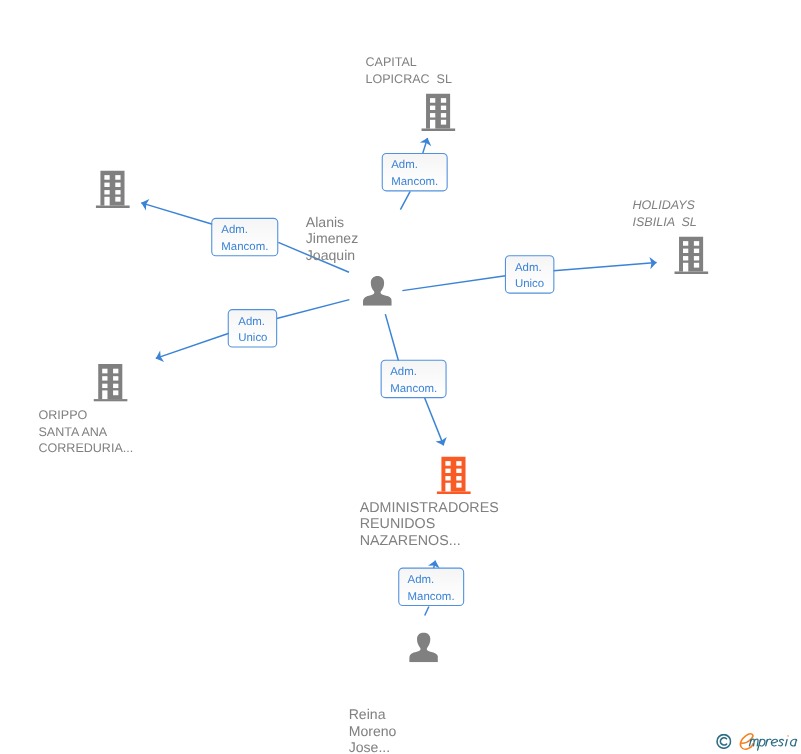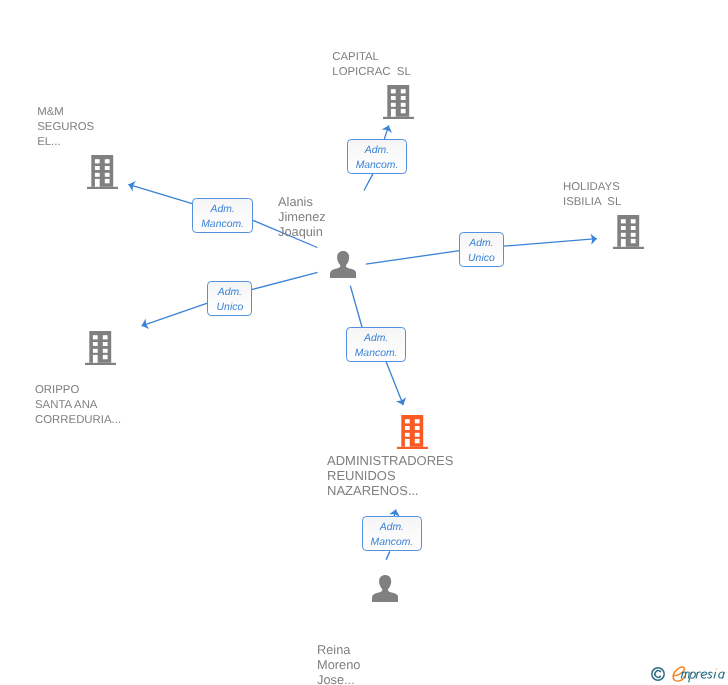--- a/index.html
+++ b/index.html
@@ -5,22 +5,22 @@
 <style>
   html,body{margin:0;padding:0;background:#ffffff;}
   body{width:728px;height:685px;font-family:"Liberation Sans",sans-serif;overflow:hidden;position:relative;
     -webkit-font-smoothing:antialiased;text-rendering:geometricPrecision;}
   #stage{position:absolute;left:0;top:0;width:728px;height:685px;}
   #edges{position:absolute;left:0;top:0;width:728px;height:685px;}
   .node-icon{position:absolute;}
   .node-label{position:absolute;color:#808080;font-size:11.5px;line-height:15.2px;text-align:left;white-space:pre;}
   .edge-box{position:absolute;box-sizing:border-box;border:1.8px solid #5291dd;border-radius:4.2px;
     background:linear-gradient(180deg,#f5f5f5 0%,#fafafa 45%,#ffffff 100%);
-    color:#3b83d6;font-size:10.4px;line-height:14.9px;text-align:center;white-space:pre;
-    display:flex;align-items:center;justify-content:center;padding-top:4.6px;font-style:italic;}
+    color:#3b83d6;font-size:10.4px;line-height:14.9px;white-space:pre;
+    display:flex;align-items:center;justify-content:center;padding-top:4.6px;}
   #logo{position:absolute;left:651px;top:664.5px;width:76px;height:19px;}
   #logo .cmark{position:absolute;left:0.1px;top:2.3px;width:14px;height:14px;}
   #logo .brand{position:absolute;left:20px;top:0;}
   .a11y{position:absolute;width:1px;height:1px;overflow:hidden;clip:rect(0 0 0 0);white-space:nowrap;color:transparent;}
 </style>
 </head>
 <body>
 
 <div id="stage">
   <svg id="edges" viewBox="0 0 728 685">
@@ -116,58 +116,55 @@
           <rect x="7.9" y="4.2" width="4.8" height="4.2"></rect>
           <rect x="17.8" y="4.2" width="4.8" height="4.2"></rect>
           <rect x="7.9" y="11.0" width="4.8" height="4.0"></rect>
           <rect x="17.8" y="11.0" width="4.8" height="4.0"></rect>
           <rect x="7.9" y="17.8" width="4.8" height="4.0"></rect>
           <rect x="17.8" y="17.8" width="4.8" height="4.0"></rect>
           <rect x="7.9" y="23.9" width="4.8" height="7.9"></rect>
           <rect x="17.8" y="23.9" width="4.8" height="4.4"></rect>
         </g>
       </svg></div>
-    <div class="node-label" style="left: 37.2px; top: 105.3px; width: 128px; font-size: 11.4px; line-height: 15.1px;">M&amp;M
-SEGUROS
-EL...</div>
     <div class="node-icon" style="left: 613.1px; top: 215.1px;"><svg width="31" height="34.1" viewBox="0 0 31 34.1">
         <g fill="#808080">
           <path d="M4.3 0 H26.2 V31.8 H4.3 Z"></path>
           <rect x="0" y="31.8" width="31" height="2.3"></rect>
         </g>
         <g fill="#ffffff">
           <rect x="7.9" y="4.2" width="4.8" height="4.2"></rect>
           <rect x="17.8" y="4.2" width="4.8" height="4.2"></rect>
           <rect x="7.9" y="11.0" width="4.8" height="4.0"></rect>
           <rect x="17.8" y="11.0" width="4.8" height="4.0"></rect>
           <rect x="7.9" y="17.8" width="4.8" height="4.0"></rect>
           <rect x="17.8" y="17.8" width="4.8" height="4.0"></rect>
           <rect x="7.9" y="23.9" width="4.8" height="7.9"></rect>
           <rect x="17.8" y="23.9" width="4.8" height="4.4"></rect>
         </g>
       </svg></div>
-    <div class="node-label" style="left: 563px; top: 179.7px; width: 128px; font-size: 11.4px; line-height: 15.1px;">HOLIDAYS
+    <div class="node-label" style="left: 575px; top: 179.7px; width: 128px; font-size: 11.4px; line-height: 15.1px; font-style: italic;">HOLIDAYS
 ISBILIA  SL</div>
     <div class="node-icon" style="left: 85px; top: 331px;"><svg width="31" height="34.1" viewBox="0 0 31 34.1">
         <g fill="#808080">
           <path d="M4.3 0 H26.2 V31.8 H4.3 Z"></path>
           <rect x="0" y="31.8" width="31" height="2.3"></rect>
         </g>
         <g fill="#ffffff">
           <rect x="7.9" y="4.2" width="4.8" height="4.2"></rect>
           <rect x="17.8" y="4.2" width="4.8" height="4.2"></rect>
           <rect x="7.9" y="11.0" width="4.8" height="4.0"></rect>
           <rect x="17.8" y="11.0" width="4.8" height="4.0"></rect>
           <rect x="7.9" y="17.8" width="4.8" height="4.0"></rect>
           <rect x="17.8" y="17.8" width="4.8" height="4.0"></rect>
           <rect x="7.9" y="23.9" width="4.8" height="7.9"></rect>
           <rect x="17.8" y="23.9" width="4.8" height="4.4"></rect>
         </g>
       </svg></div>
-    <div class="node-label" style="left: 35px; top: 371.1px; width: 128px; font-size: 11.4px; line-height: 15.1px; margin-top: 12px;">ORIPPO
+    <div class="node-label" style="left: 35px; top: 371.1px; width: 128px; font-size: 11.4px; line-height: 15.1px;">ORIPPO
 SANTA ANA
 CORREDURIA...</div>
     <div class="node-icon" style="left: 396.5px; top: 415px;"><svg width="31" height="34.1" viewBox="0 0 31 34.1">
         <g fill="#fa5a23">
           <path d="M4.3 0 H26.2 V31.8 H4.3 Z"></path>
           <rect x="0" y="31.8" width="31" height="2.3"></rect>
         </g>
         <g fill="#ffffff">
           <rect x="7.9" y="4.2" width="4.8" height="4.2"></rect>
           <rect x="17.8" y="4.2" width="4.8" height="4.2"></rect>

